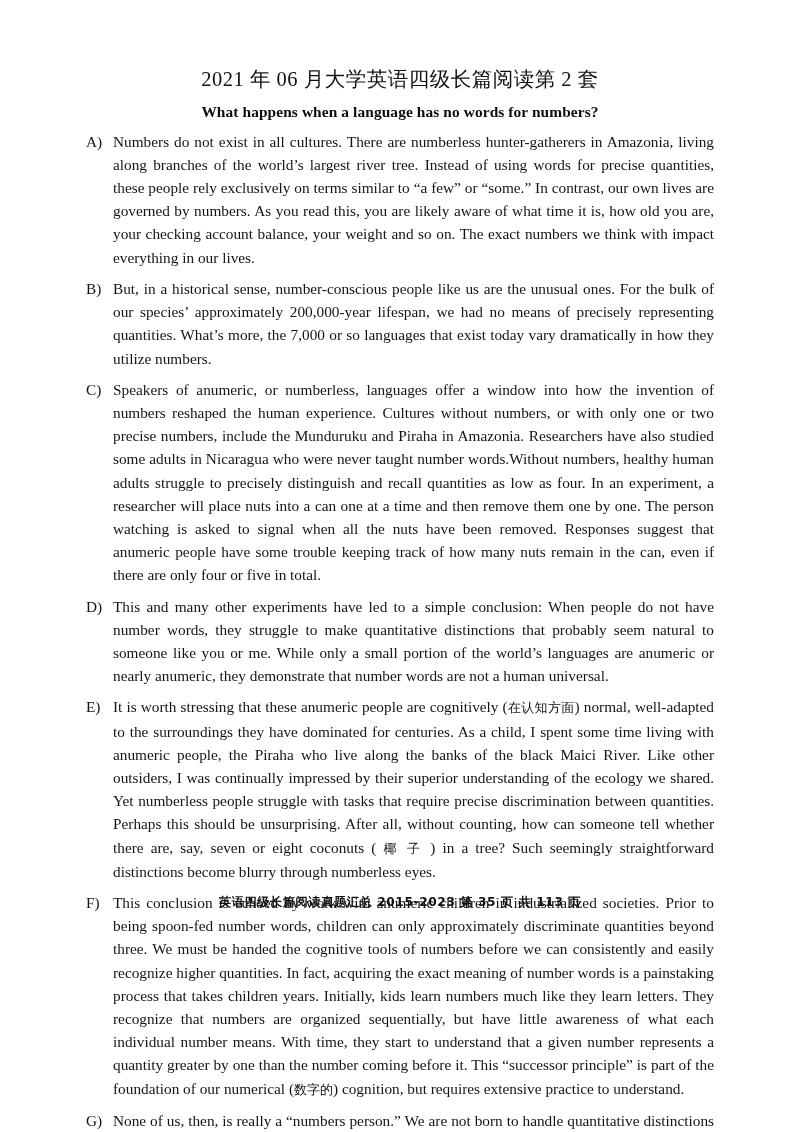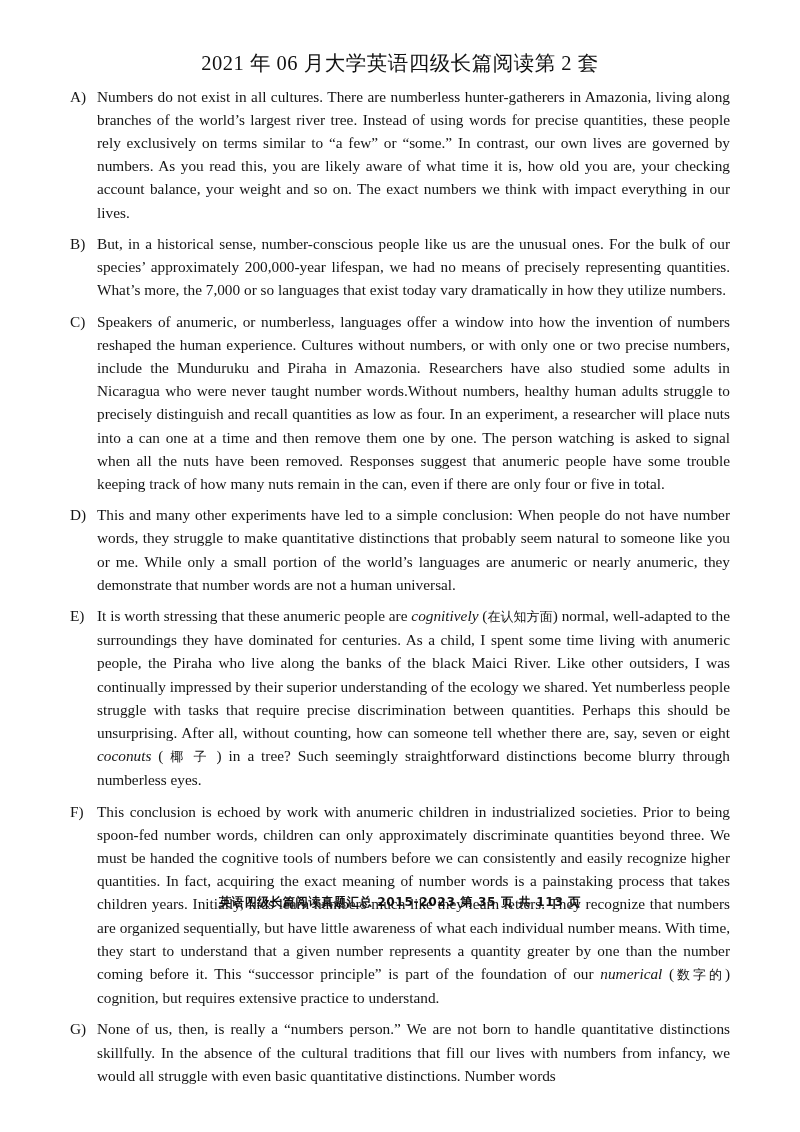--- a/index.html
+++ b/index.html
@@ -13,21 +13,21 @@
     font-family: "Liberation Serif", "DejaVu Serif", serif;
     color: #1a1a1a;
     position: relative;
     overflow: hidden;
   }
 
   .page {
     width: 800px;
     height: 929px;
     box-sizing: border-box;
-    padding: 0;
+    padding: 16px;
     position: relative;
   }
 
   .doc-title {
     text-align: center;
     font-size: 20.5px;
     letter-spacing: 0.5px;
     margin: 0;
     padding-top: 50px;
     line-height: 1.35;
@@ -71,21 +71,21 @@
     top: 0;
     width: 24px;
     font-size: 15.3px;
     line-height: 23.2px;
     text-align: left;
     color: #141414;
   }
 
   .para-text { display: block; }
 
-  .it { font-style: italic; }
+  .it { }
 
   .cn {
     font-family: "DejaVu Sans", "Liberation Sans", sans-serif;
     font-size: 13px;
     font-style: normal;
   }
 
   .footer {
     position: absolute;
     left: 0;
@@ -99,20 +99,21 @@
     letter-spacing: 0.6px;
   }
 </style>
 </head>
 <body>
 
 <div class="page">
 
   <h1 class="doc-title">2021 年 06 月大学英语四级长篇阅读第 2 套</h1>
 
+  <h2 class="article-title">What happens when a language has no words for numbers?</h2>
 
   <div class="body-wrap">
     <div id="paragraph-container">
         <div class="para">
           <span class="para-label">A)</span>
           <span class="para-text"><span>Numbers do not exist in all cultures. There are numberless hunter-gatherers in Amazonia, living along branches of the world’s largest river tree. Instead of using words for precise quantities, these people rely exclusively on terms similar to “a few” or “some.” In contrast, our own lives are governed by numbers. As you read this, you are likely aware of what time it is, how old you are, your checking account balance, your weight and so on. The exact numbers we think with impact everything in our lives.</span></span>
         </div>
         <div class="para">
           <span class="para-label">B)</span>
           <span class="para-text"><span>But, in a historical sense, number-conscious people like us are the unusual ones. For the bulk of our species’ approximately 200,000-year lifespan, we had no means of precisely representing quantities. What’s more, the 7,000 or so languages that exist today vary dramatically in how they utilize numbers.</span></span>

